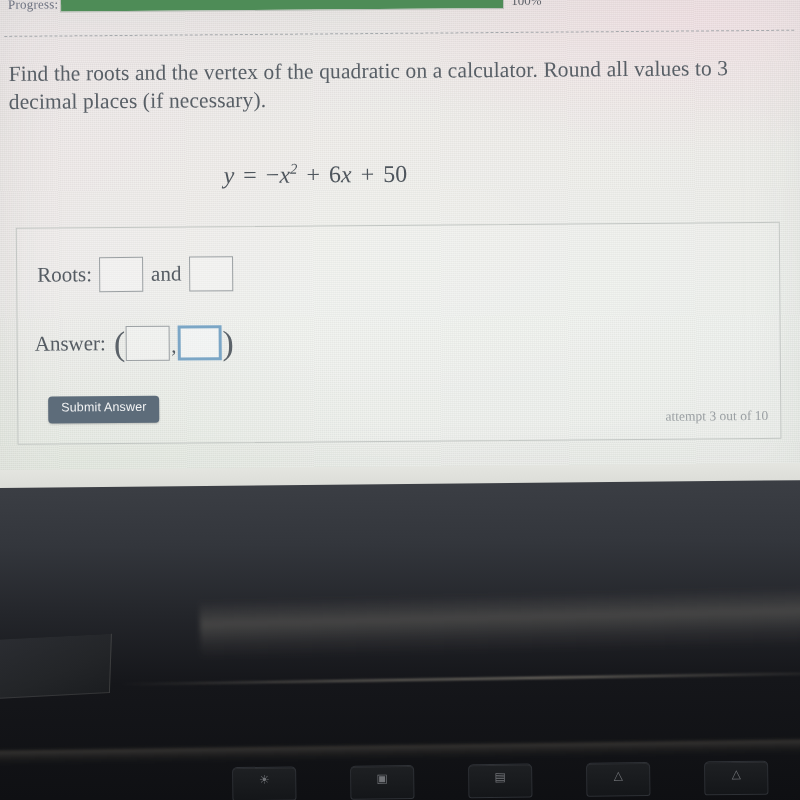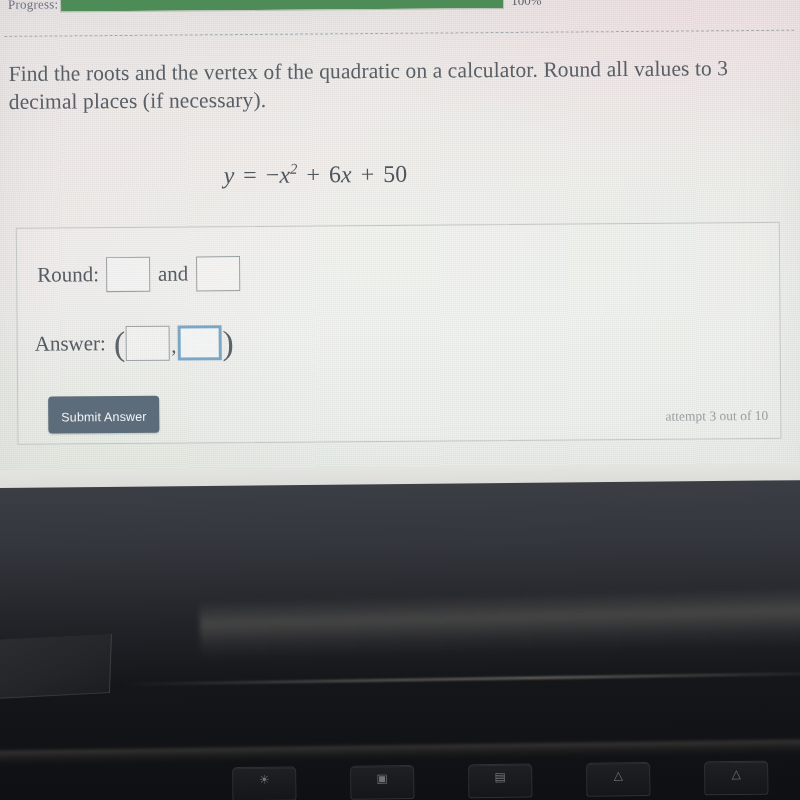--- a/index.html
+++ b/index.html
@@ -201,21 +201,21 @@
     margin: 0 1px;
     align-self: flex-end;
     padding-bottom: 2px;
   }
 
   
   #submit-button {
     position: absolute;
     left: 30px;
     top: 168px;
-    padding: 14px 13px 9px;
+    padding: 4px 13px 9px;
     background: #5d6c7a;
     border: none;
     border-radius: 4px;
     color: #f2f3f4;
     font-family: "Liberation Sans", sans-serif;
     font-size: 12.5px;
     letter-spacing: 0.15px;
     cursor: pointer;
     box-shadow: 0 1px 2px rgba(0,0,0,0.18);
   }
@@ -354,21 +354,21 @@
         <span>−</span><span class="var">x</span><sup>2</sup>
         <span class="op">+</span>
         <span>6</span><span class="var">x</span>
         <span class="op">+</span>
         <span>50</span>
       </div>
 
       <div id="answer-card">
 
         <div class="answer-row" id="roots-row">
-          <span class="field-label">Round:</span>
+          <span class="field-label">Roots:</span>
           <input class="answer-input" type="text" value="" style="">
           <span class="joiner">and</span>
           <input class="answer-input" type="text" value="" style="">
         </div>
 
         <div class="answer-row" id="vertex-row">
           <span class="field-label">Answer:</span>
           <span class="paren">(</span>
           <input class="answer-input" type="text" value="" style="">
           <span class="comma">,</span>

